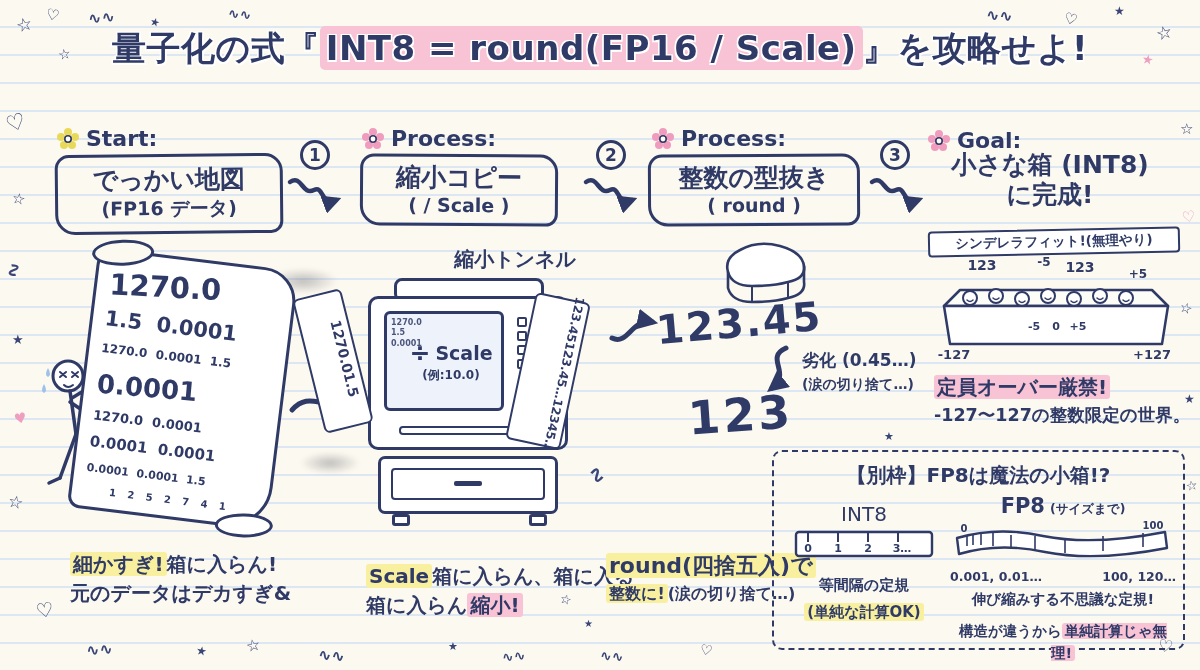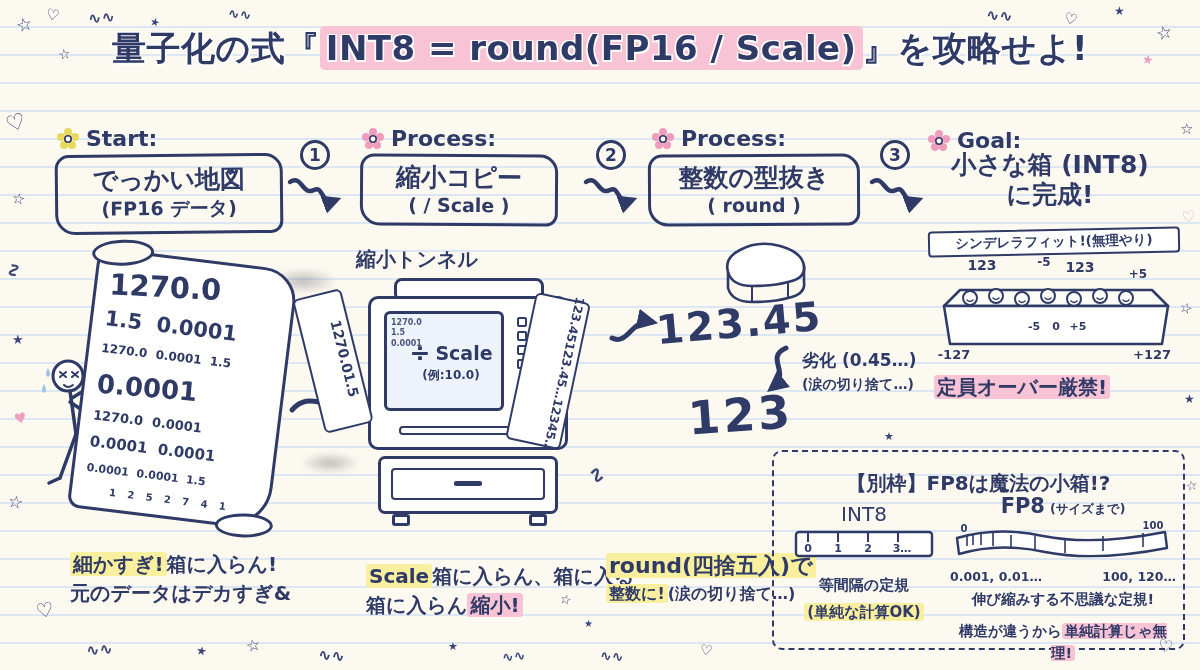--- a/index.html
+++ b/index.html
@@ -41,21 +41,21 @@
   .rw1 { font-size:21px; }
   .rw2 { font-size:12px; }
   .rw3 { font-size:26px; transform:rotate(-2deg); }
   .rw4 { font-size:13px; }
   .rw5 { font-size:15px; }
   .rw6 { font-size:11px; }
   .rw7 { font-size:10px; letter-spacing:4px; text-align:center; }
   
   .cap { position:absolute; font-weight:bold; color:#2f3a66; line-height:1.45; font-size:20px; }
   
-  .m-label { position:absolute; left:356px; top:246px; width:220px; text-align:left; font-size:20px; font-weight:bold; }
+  .m-label { position:absolute; left:356px; top:246px; width:220px; text-align:right; font-size:20px; font-weight:bold; }
   .machine { position:absolute; left:362px; top:270px; width:215px; height:262px; }
   .m-lid { position:absolute; top:8px; left:32px; width:150px; height:24px; border:3px solid #2f3a66;
     border-radius:8px; background:#fff; }
   .m-body { position:absolute; top:26px; left:6px; width:200px; height:154px; border:3px solid #2f3a66;
     border-radius:10px; background:#fff; }
   .m-screen { position:absolute; top:12px; left:13px; width:120px; height:100px; border:3px solid #2f3a66;
     border-radius:6px; background:#edf2fb; display:flex; flex-direction:column; align-items:center; justify-content:center; }
   .m-screen-tiny { position:absolute; left:4px; top:4px; font-size:8px; font-weight:bold; line-height:1.3; opacity:.85; }
   .scale-row { display:flex; align-items:center; gap:5px; margin-left:14px; }
   .div-sign { font-size:25px; font-weight:bold; }
@@ -85,21 +85,21 @@
   .deg-note .l2 { font-size:14px; }
   
   .ribbon { position:absolute; left:928px; top:229px; width:252px; height:26px; border:2.5px solid #2f3a66;
     background:#fff; font-size:13.5px; font-weight:bold; display:flex; align-items:center; justify-content:center;
     transform:rotate(-1.2deg); border-radius:4px; }
   .warning { position:absolute; left:934px; top:372px; font-weight:bold; line-height:1.5; }
   .warning .l1 { font-size:20px; }
   .warning .l2 { font-size:17.5px; }
   
   .panel { position:absolute; left:772px; top:450px; width:413px; height:200px; border:2.5px dashed #2f3a66; border-radius:10px; }
-  .panel-title { position:absolute; top:18px; left:0; width:100%; text-align:center; font-size:20px; font-weight:bold; }
+  .panel-title { position:absolute; top:10px; left:0; width:100%; text-align:center; font-size:20px; font-weight:bold; }
   .col-int8 { position:absolute; left:14px; top:50px; width:152px; text-align:center; }
   .col-int8 .lab { font-size:20px; font-weight:normal; }
   .col-fp8 { position:absolute; left:176px; top:42px; width:226px; text-align:center; }
   .fp8-labrow { display:flex; align-items:baseline; justify-content:center; gap:5px; }
   .col-fp8 .lab { font-size:21px; font-weight:bold; }
   .col-fp8 .sub { font-size:12.5px; font-weight:bold; }
   .ruler-below { display:flex; justify-content:space-between; font-size:12.5px; font-weight:bold; margin-top:1px; }
   .rcap { font-size:15px; font-weight:bold; line-height:1.5; margin-top:4px; }
   .rcap2 { font-size:14.5px; font-weight:bold; line-height:1.5; margin-top:5px; }
   
@@ -386,20 +386,21 @@
     <polygon points="14,50 238,50 232,88 20,88" fill="#fff" stroke="#2f3a66" stroke-width="2.5" stroke-linejoin="round"></polygon>
     <text x="104" y="74" font-size="11" font-weight="bold" fill="#2f3a66" text-anchor="middle">-5</text>
     <text x="126" y="74" font-size="11" font-weight="bold" fill="#2f3a66" text-anchor="middle">0</text>
     <text x="148" y="74" font-size="11" font-weight="bold" fill="#2f3a66" text-anchor="middle">+5</text>
     <text x="24" y="103" font-size="13" font-weight="bold" fill="#2f3a66" text-anchor="middle">-127</text>
     <text x="222" y="103" font-size="13" font-weight="bold" fill="#2f3a66" text-anchor="middle">+127</text>
   </svg>
 
   <div class="warning">
     <div class="l1"><span class="hl-p">定員オーバー厳禁!</span></div>
+    <div class="l2">-127〜127の整数限定の世界。</div>
   </div>
 
   <div class="panel">
     <div class="panel-title">【別枠】FP8は魔法の小箱!?</div>
 
     <div class="col-int8">
       <div class="lab">INT8</div>
       <svg width="140" height="36" viewBox="0 0 140 36" style="margin-top:4px;">
         <rect x="2" y="2" width="136" height="24" rx="3" fill="#fff" stroke="#2f3a66" stroke-width="2.4"></rect>
         <path d="M14,2 L14,12 M44,2 L44,12 M74,2 L74,12 M104,2 L104,12" stroke="#2f3a66" stroke-width="2"></path>

